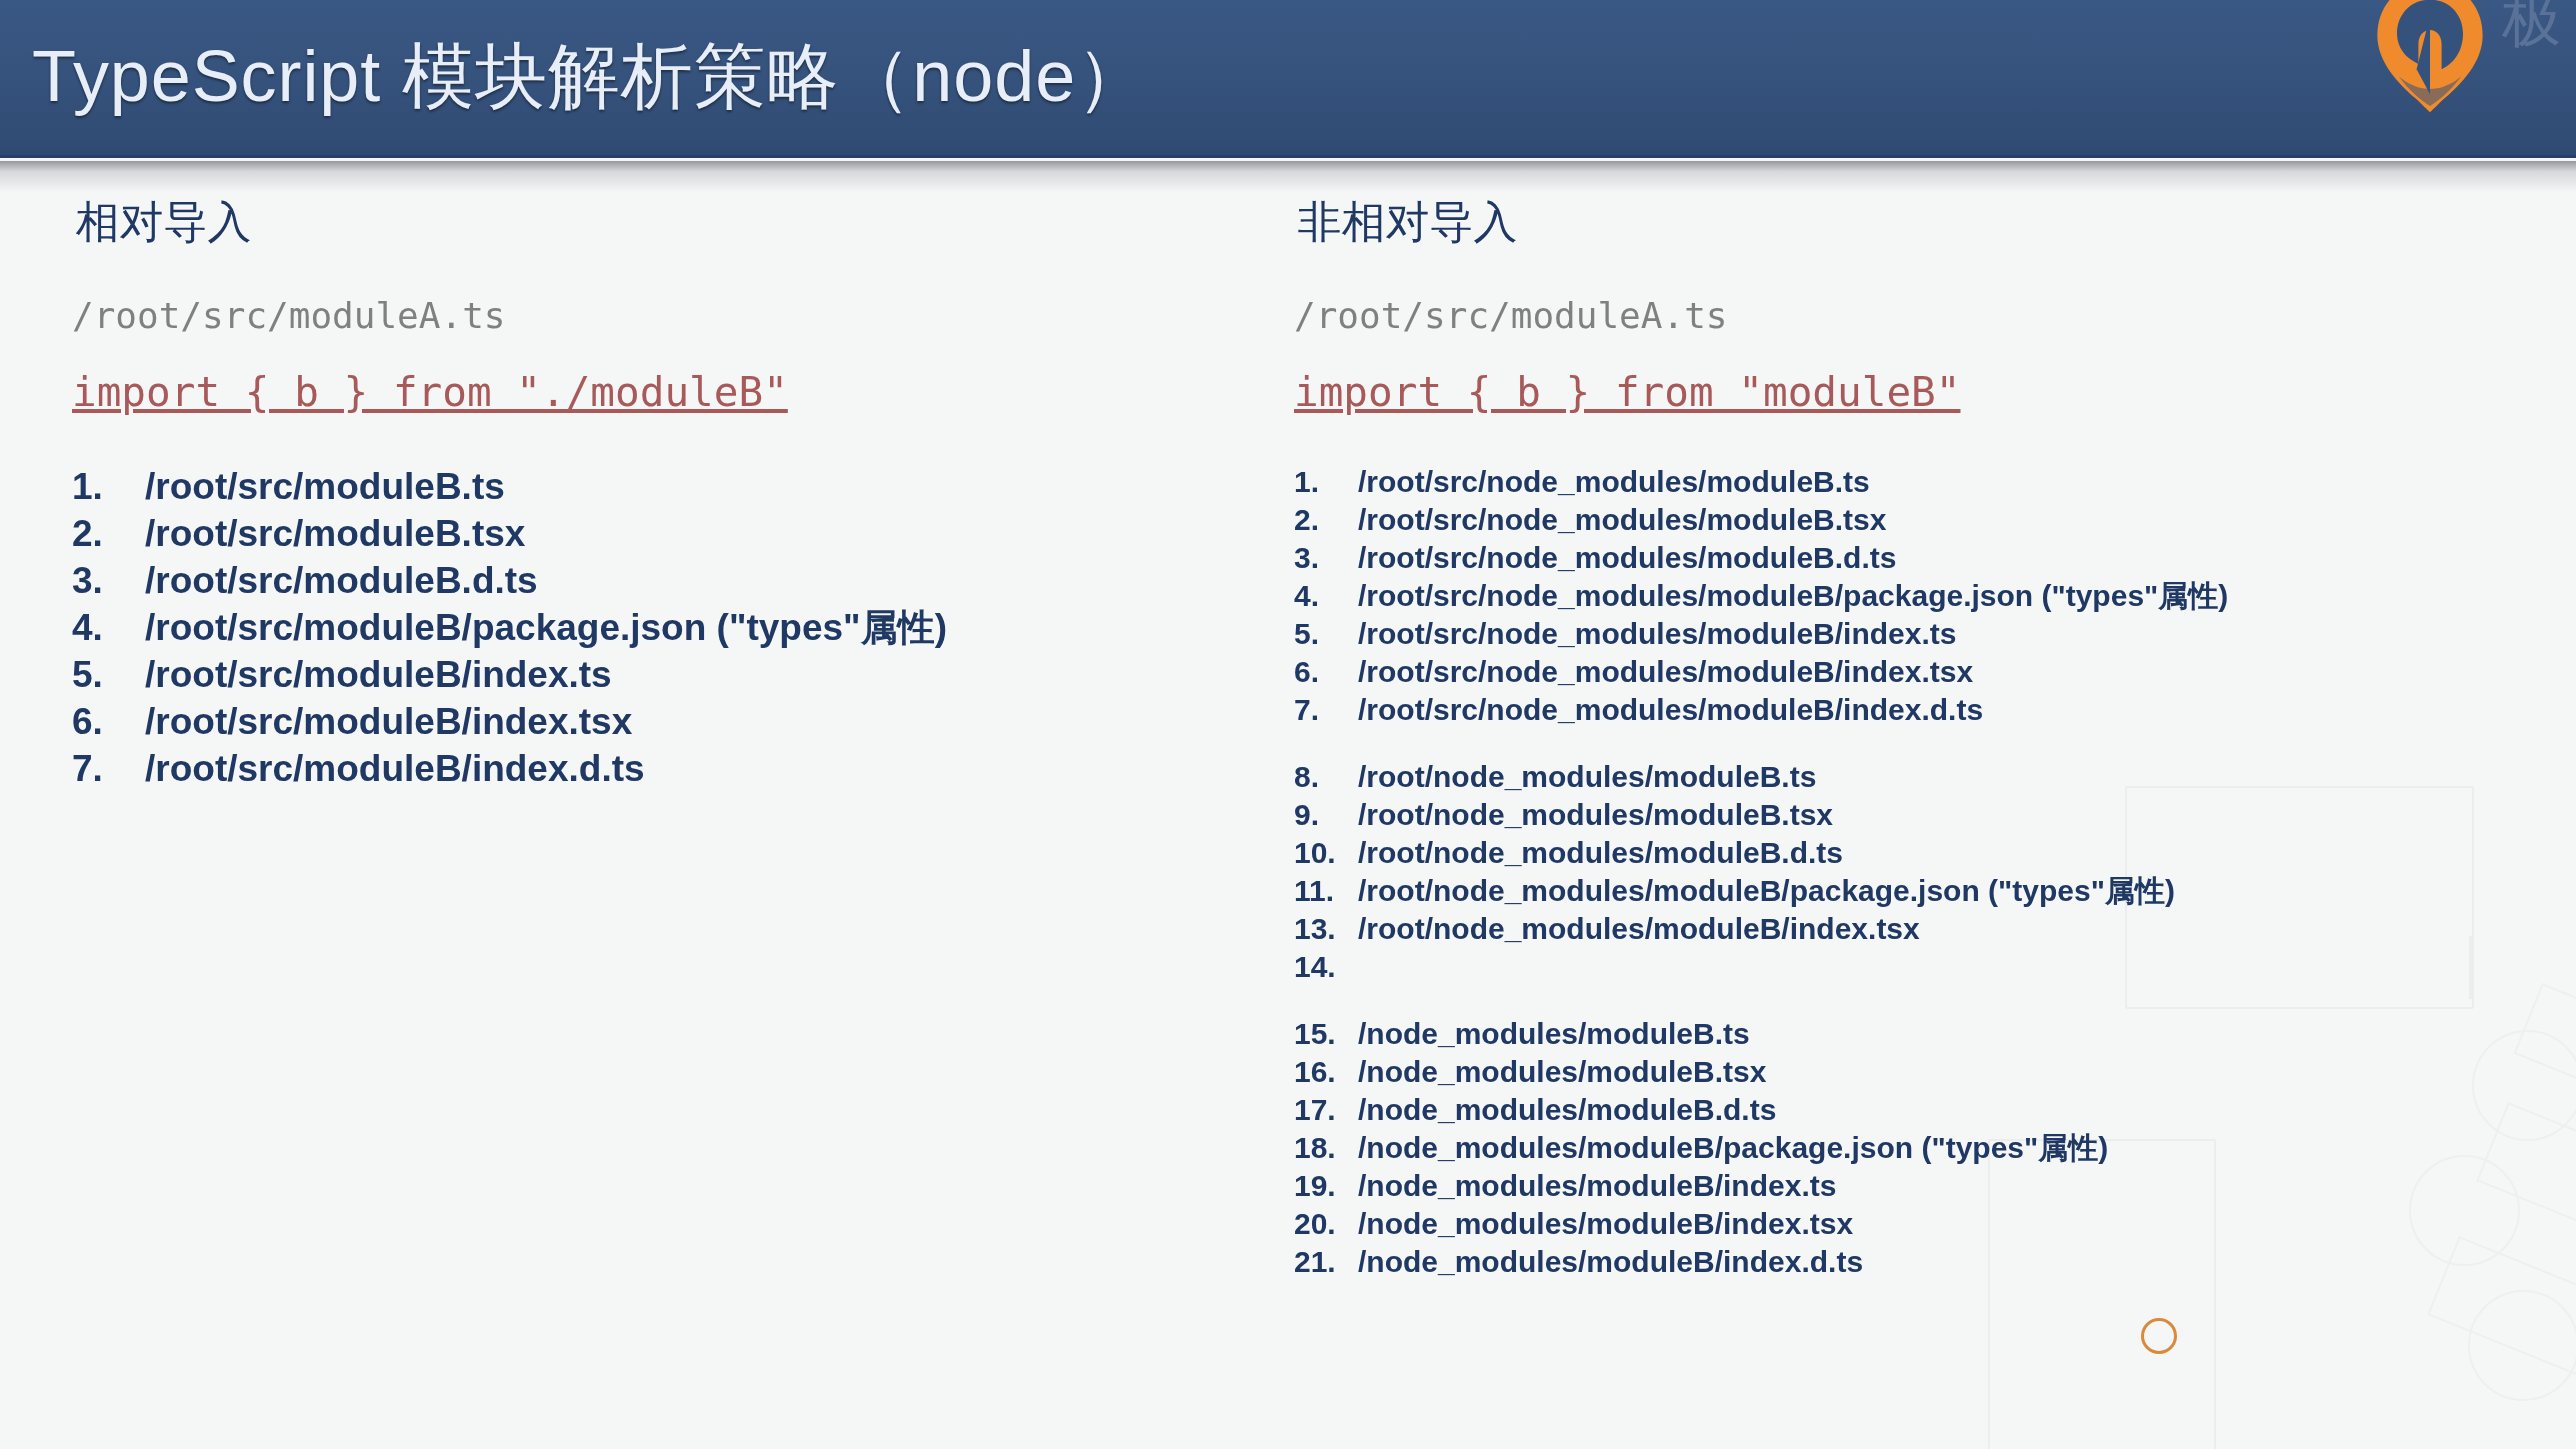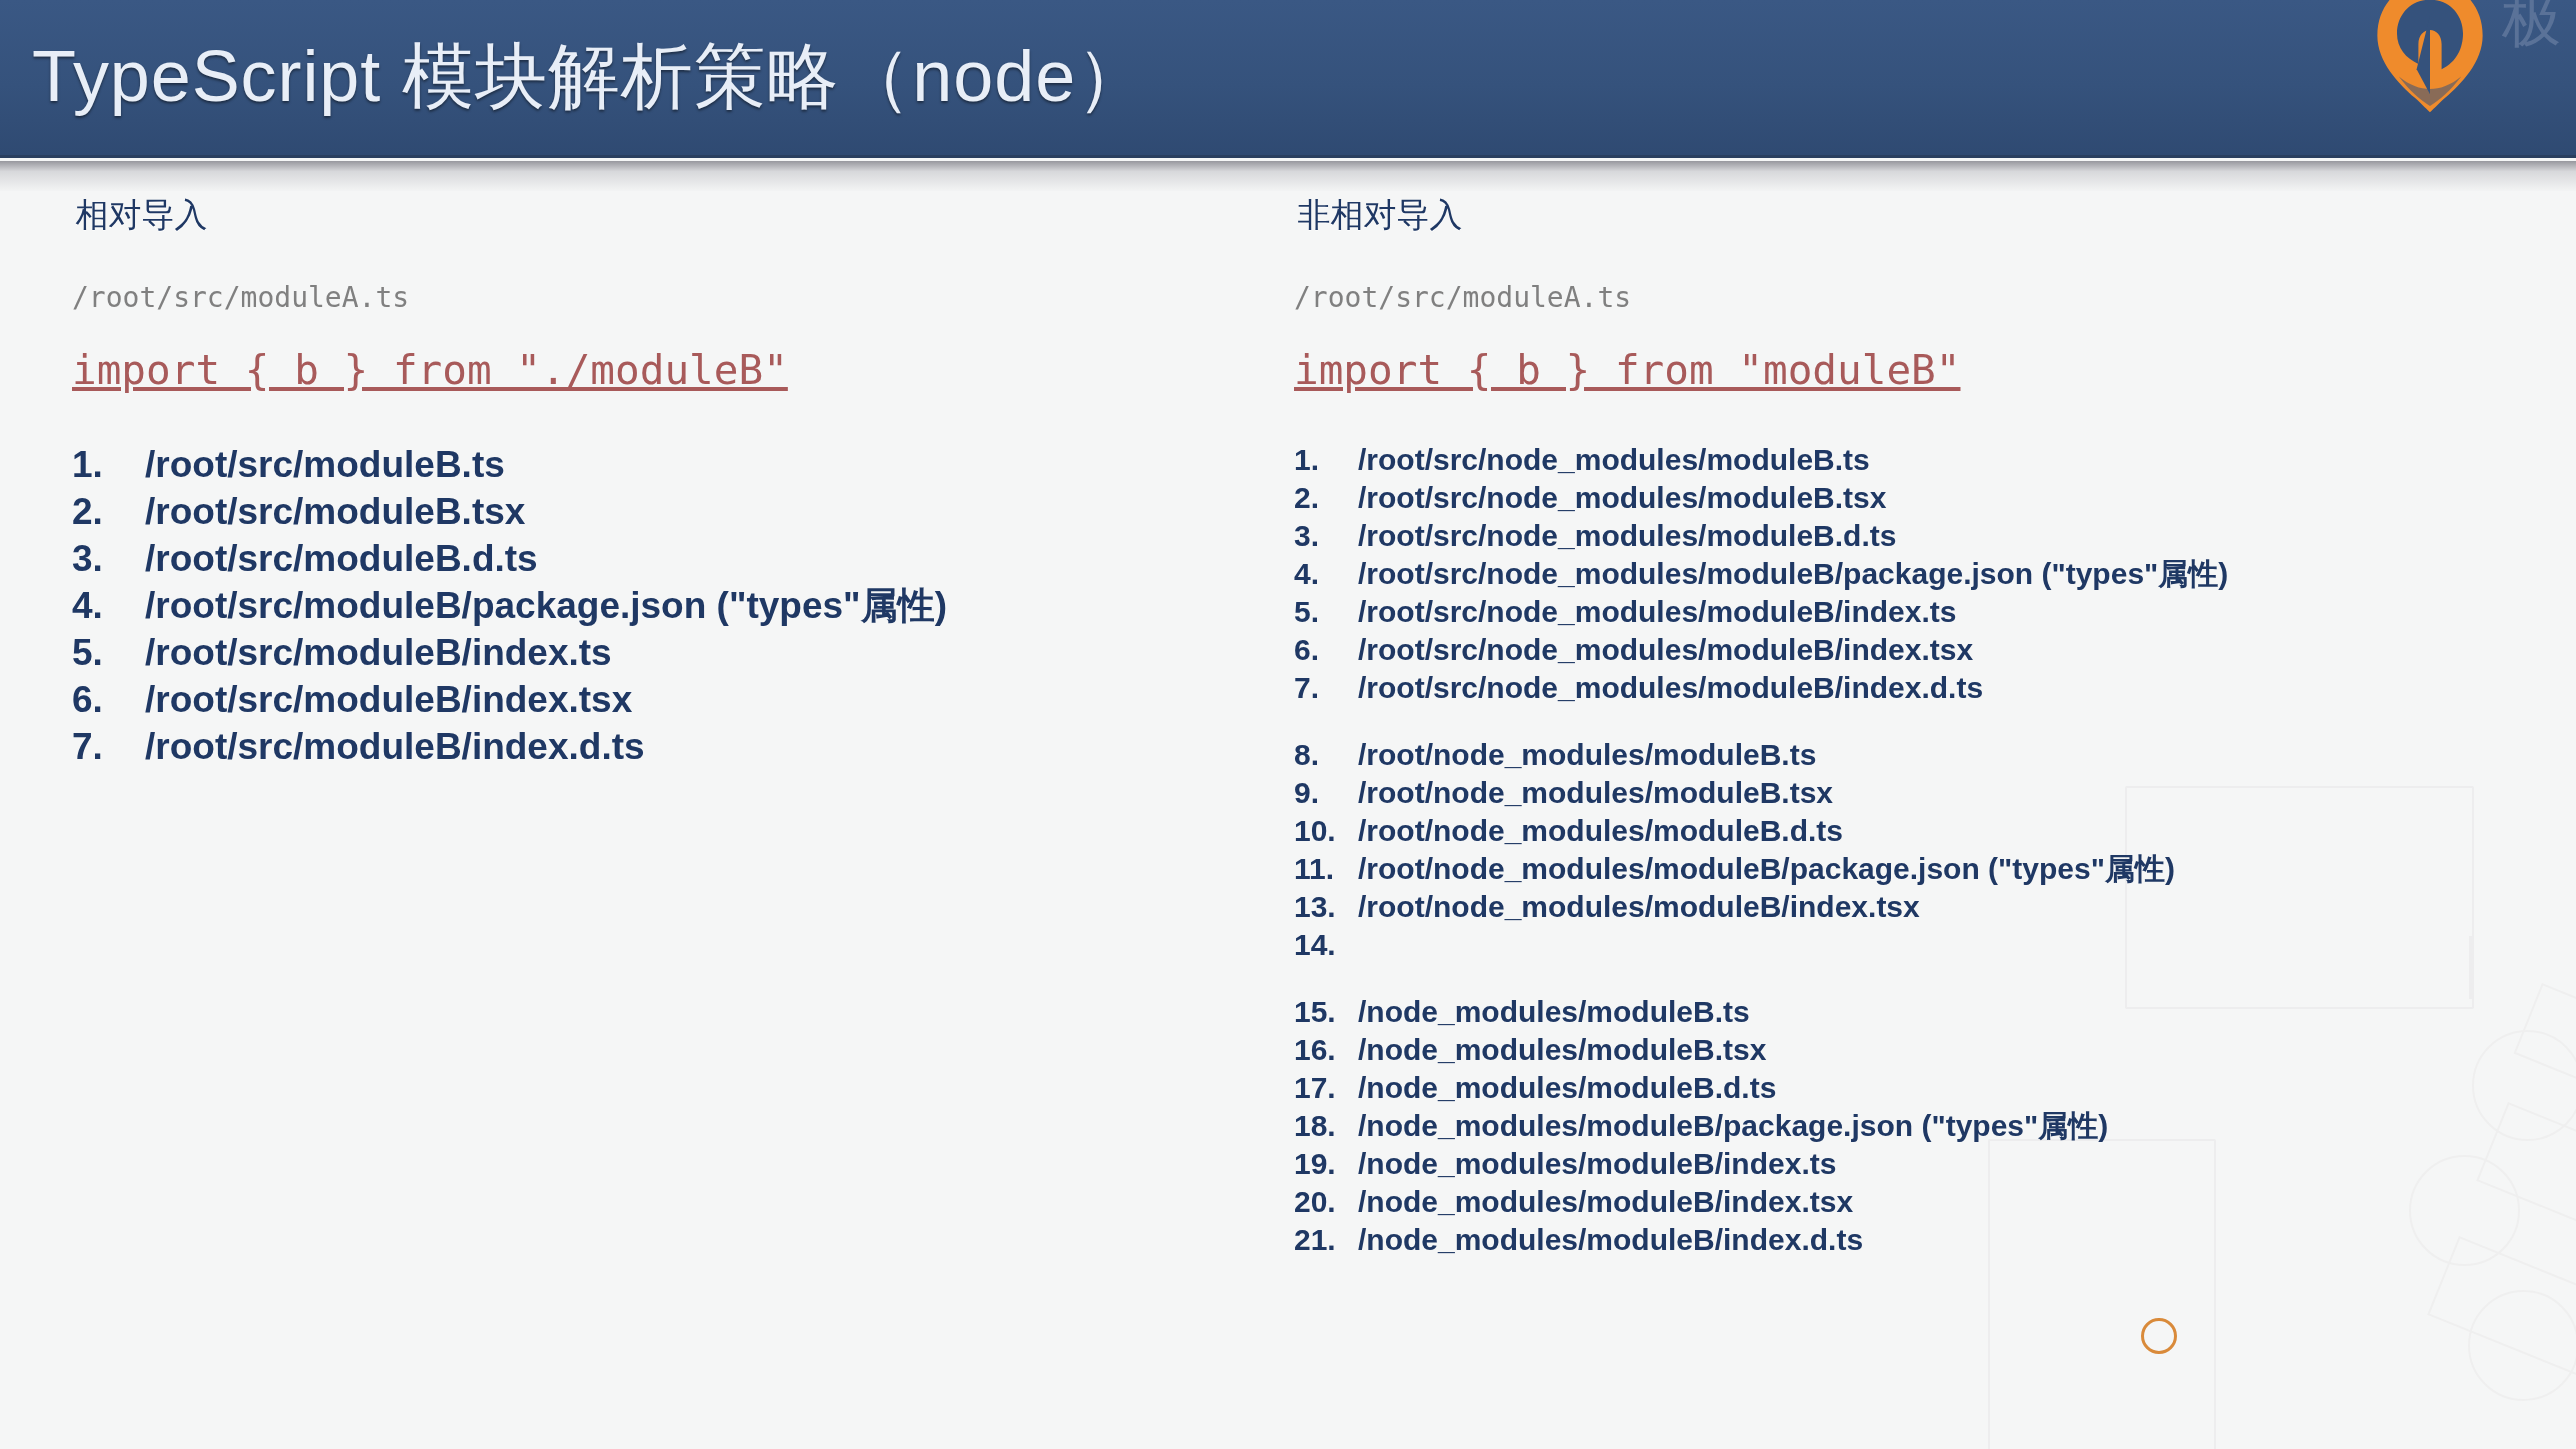--- a/index.html
+++ b/index.html
@@ -107,29 +107,29 @@
     overflow: hidden;
     width: 63px;
   }
 
   
   .column { position: absolute; top: 193px; z-index: 3; }
   #col-left  { left: 72px;   width: 1164px; }
   #col-right { left: 1294px; width: 1272px; }
 
   .col-heading {
-    font-size: 33px;
+    font-size: 44px;
     color: #1f3864;
     font-weight: 400;
     margin: 0 0 43px 3.6px;
     text-shadow: 0 0.9px 0.9px rgba(255,255,255,0.8);
   }
   .file-path {
     font-family: "DejaVu Sans Mono", "Liberation Mono", monospace;
-    font-size: 28px;
+    font-size: 36px;
     color: #808080;
     margin: 0 0 32px 0;
     white-space: nowrap;
   }
   .import-stmt {
     font-family: "DejaVu Sans Mono", "Liberation Mono", monospace;
     font-size: 41px;
     color: #a85a5a;
     margin: 0 0 47px 0;
     white-space: nowrap;

